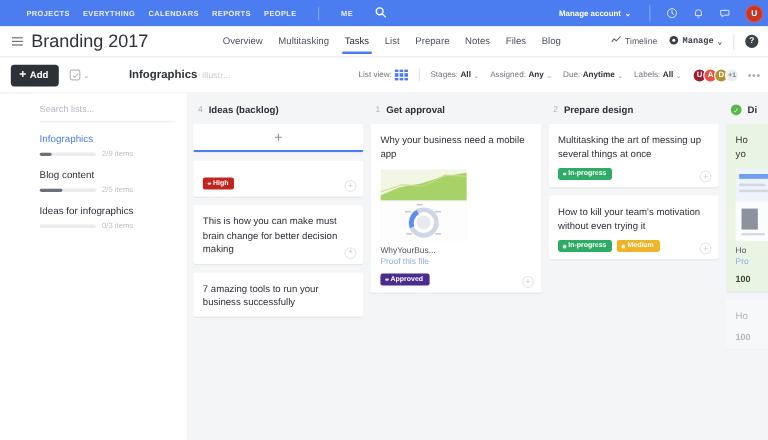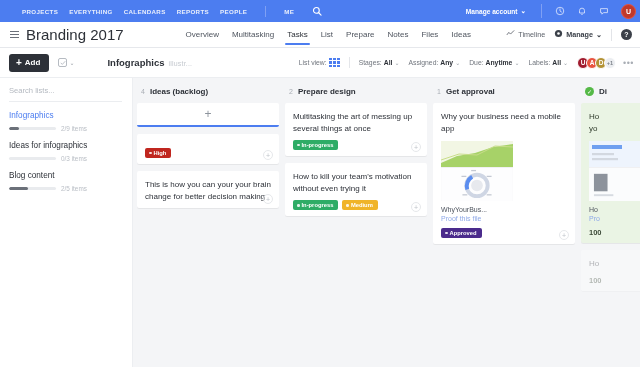--- a/index.html
+++ b/index.html
@@ -47,21 +47,21 @@
   .proj-title { font-size: 15px; font-weight: normal; color: #2d3138; }
   .tabs { display:flex; align-items:center; gap:13px; margin-left: 62px; justify-content: center; }
   .tab { font-size:8px; color:#4e545e; padding: 5px 0 5px; position:relative; white-space:nowrap;}
   .tab.active { color:#2d3138; }
   .tab.active:after {
     content:""; position:absolute; left:-2px; right:-2px; bottom:-1px;
     height:2px; background:#4c7df0; border-radius:1px;
   }
   .projhead-right { margin-left:auto; display:flex; gap:9px;}
   .ph-item { font-size:7.2px; color:#5b6069; display:flex; align-items:center; gap:3px; white-space:nowrap;}
-  .ph-item.bold { font-weight:bold; color:#3b4049; }
+  .ph-item.bold { font-weight:bold; color:#3b4049;font-family:Liberation Mono, monospace; }
   .ph-sep { width:1px; height:12px; background:#e2e4e8; }
   .help-circle {
     width:11px;height:11px;border-radius:50%;background:#3b4049;color:#fff;
     font-size:7px;font-weight:bold;display:flex;align-items:center;justify-content:center;
   }
   
   .toolbar {
     height: 30px; background:#fff; border-bottom:1px solid #eceef1;
     display:flex; align-items:center; padding: 0 6px 0 9px;
   }
@@ -85,21 +85,21 @@
   .lv-icon i{background:#4c7df0;display:block;}
   .f-div{width:1px;height:11px;background:#e4e6ea;margin-right:9px;}
   .avatars{display:flex;align-items:center;}
   .av{width:12px;height:12px;border-radius:50%;display:flex;align-items:center;justify-content:center;
       font-size:6.5px;font-weight:bold;color:#fff;border:1.2px solid #fff;margin-left:-3px;}
   .av:first-child{margin-left:0;}
   .av-more{width:12px;height:12px;border-radius:50%;background:#ebedf0;color:#7d828a;
       font-size:5.6px;font-weight:bold;display:flex;align-items:center;justify-content:center;margin-left:-3px;border:1.2px solid #fff;}
   .dots{font-size:9px;color:#a9aeb5;margin-left:7px;letter-spacing:.5px;}
   
-  .body { display:flex; height: calc(367px - 22px - 26px - 30px); }
+  .body { display:flex; height: calc(367px - 22px - 26px - 30px); margin-left: 24px; }
   
   .sidebar{ width:133px; background:#fff; border-right:1px solid #eceef1; padding: 8px 10px 0 9px;}
   .search-lists{ font-size:7.6px;color:#b4b9c0; padding-bottom:6px; border-bottom:1px solid #ebedf0;}
   .list-item{ margin-top:9px;}
   .list-name{ font-size:8.2px; color:#2d3138; }
   .list-item.active .list-name{ color:#4c7df0; }
   .list-meta{ display:flex; align-items:center; gap:5px; margin-top:5px;}
   .bar{ flex:0 0 47px; height:3px; background:#e9ebee; border-radius:2px; overflow:hidden;}
   .bar i{ display:block; height:100%; background:#6b7079; border-radius:2px;}
   .list-count{ font-size:6.4px; color:#b9bec5;}
@@ -198,21 +198,21 @@
     </span>
   <span class="proj-title">Branding 2017</span>
   <div class="tabs">
     <span class="tab">Overview</span>
     <span class="tab">Multitasking</span>
     <span class="tab active">Tasks</span>
     <span class="tab">List</span>
     <span class="tab">Prepare</span>
     <span class="tab">Notes</span>
     <span class="tab">Files</span>
-    <span class="tab">Ideas</span>
+    <span class="tab">Blog</span>
   </div>
   <div class="projhead-right">
     <span class="ph-item">
       <span>
         <svg width="9" height="9" viewBox="0 0 16 16" fill="none" stroke="#5b6069" stroke-width="1.5">
           <path d="M1.5 10.5 5 6l3 3 6.5-6.5" stroke-linejoin="round"></path>
         </svg>
       </span>
       <span>Timeline</span>
     </span>
@@ -300,37 +300,37 @@
     <div class="list-item active">
       <div class="list-name">Infographics</div>
       <div class="list-meta">
         <span class="bar">
             <i id="pb0" style="width: 22%;"></i>
           </span>
         <span class="list-count">2/9 items</span>
       </div>
     </div>
     <div class="list-item">
+      <div class="list-name">Blog content</div>
+      <div class="list-meta">
+        <span class="bar">
+            <i id="pb1" style="width: 40%;"></i>
+          </span>
+        <span class="list-count">2/5 items</span>
+      </div>
+    </div>
+    <div class="list-item">
       <div class="list-name">Ideas for infographics</div>
       <div class="list-meta">
         <span class="bar">
             <i id="pb2" style="width: 0%;"></i>
           </span>
         <span class="list-count">0/3 items</span>
       </div>
     </div>
-    <div class="list-item">
-      <div class="list-name">Blog content</div>
-      <div class="list-meta">
-        <span class="bar">
-            <i id="pb1" style="width: 40%;"></i>
-          </span>
-        <span class="list-count">2/5 items</span>
-      </div>
-    </div>
   </div>
 
   <div class="board">
 
     <div class="col">
       <div class="col-head">
         <span class="col-num">4</span>
         <span class="col-name">Ideas (backlog)</span>
       </div>
       <div class="col-body">
@@ -338,55 +338,25 @@
         <div class="card">
           <div class="tags">
             <span class="tag" style="background:#c0261f">
               <i class="dot"></i>
               <span>High</span>
             </span>
           </div>
           <span class="card-plus">+</span>
         </div>
         <div class="card">
-          <div class="card-title">This is how you can your your brain change for better decision making</div>
+          <div class="card-title">This is how you can make must brain change for better decision making</div>
           <span class="card-plus">+</span>
         </div>
-      </div>
-    </div>
-
-    <div class="col">
-      <div class="col-head">
-        <span class="col-num">2</span>
-        <span class="col-name">Prepare design</span>
-      </div>
-      <div class="col-body">
-        <div class="card">
-          <div class="card-title">Multitasking the art of messing up several things at once</div>
-          <div class="tags">
-            <span class="tag" style="background:#2eac66">
-              <i class="dot"></i>
-              <span>In-progress</span>
-            </span>
-          </div>
-          <span class="card-plus">+</span>
-        </div>
-        <div class="card">
-          <div class="card-title">How to kill your team's motivation without even trying it</div>
-          <div class="tags">
-            <span class="tag" style="background:#2eac66">
-              <i class="dot"></i>
-              <span>In-progress</span>
-            </span>
-            <span class="tag" style="background:#f0b429">
-              <i class="dot"></i>
-              <span>Medium</span>
-            </span>
-          </div>
-          <span class="card-plus">+</span>
+        <div class="card">
+          <div class="card-title">7 amazing tools to run your business successfully</div>
         </div>
       </div>
     </div>
 
     <div class="col">
       <div class="col-head">
         <span class="col-num">1</span>
         <span class="col-name">Get approval</span>
       </div>
       <div class="col-body">
@@ -418,20 +388,53 @@
             <span class="tag" style="background:#4b2b8c">
               <i class="dot"></i>
               <span>Approved</span>
             </span>
           </div>
           <span class="card-plus">+</span>
         </div>
       </div>
     </div>
 
+    <div class="col">
+      <div class="col-head">
+        <span class="col-num">2</span>
+        <span class="col-name">Prepare design</span>
+      </div>
+      <div class="col-body">
+        <div class="card">
+          <div class="card-title">Multitasking the art of messing up several things at once</div>
+          <div class="tags">
+            <span class="tag" style="background:#2eac66">
+              <i class="dot"></i>
+              <span>In-progress</span>
+            </span>
+          </div>
+          <span class="card-plus">+</span>
+        </div>
+        <div class="card">
+          <div class="card-title">How to kill your team's motivation without even trying it</div>
+          <div class="tags">
+            <span class="tag" style="background:#2eac66">
+              <i class="dot"></i>
+              <span>In-progress</span>
+            </span>
+            <span class="tag" style="background:#f0b429">
+              <i class="dot"></i>
+              <span>Medium</span>
+            </span>
+          </div>
+          <span class="card-plus">+</span>
+        </div>
+      </div>
+    </div>
+
     <div class="col partial">
       <div class="col-head">
         <span class="col-check">✓</span>
         <span class="col-name">Di</span>
       </div>
       <div class="col-body">
         <div class="card green">
           <div class="card-title" style="white-space:pre-line">Ho
 yo</div>
           <div class="thumb">

